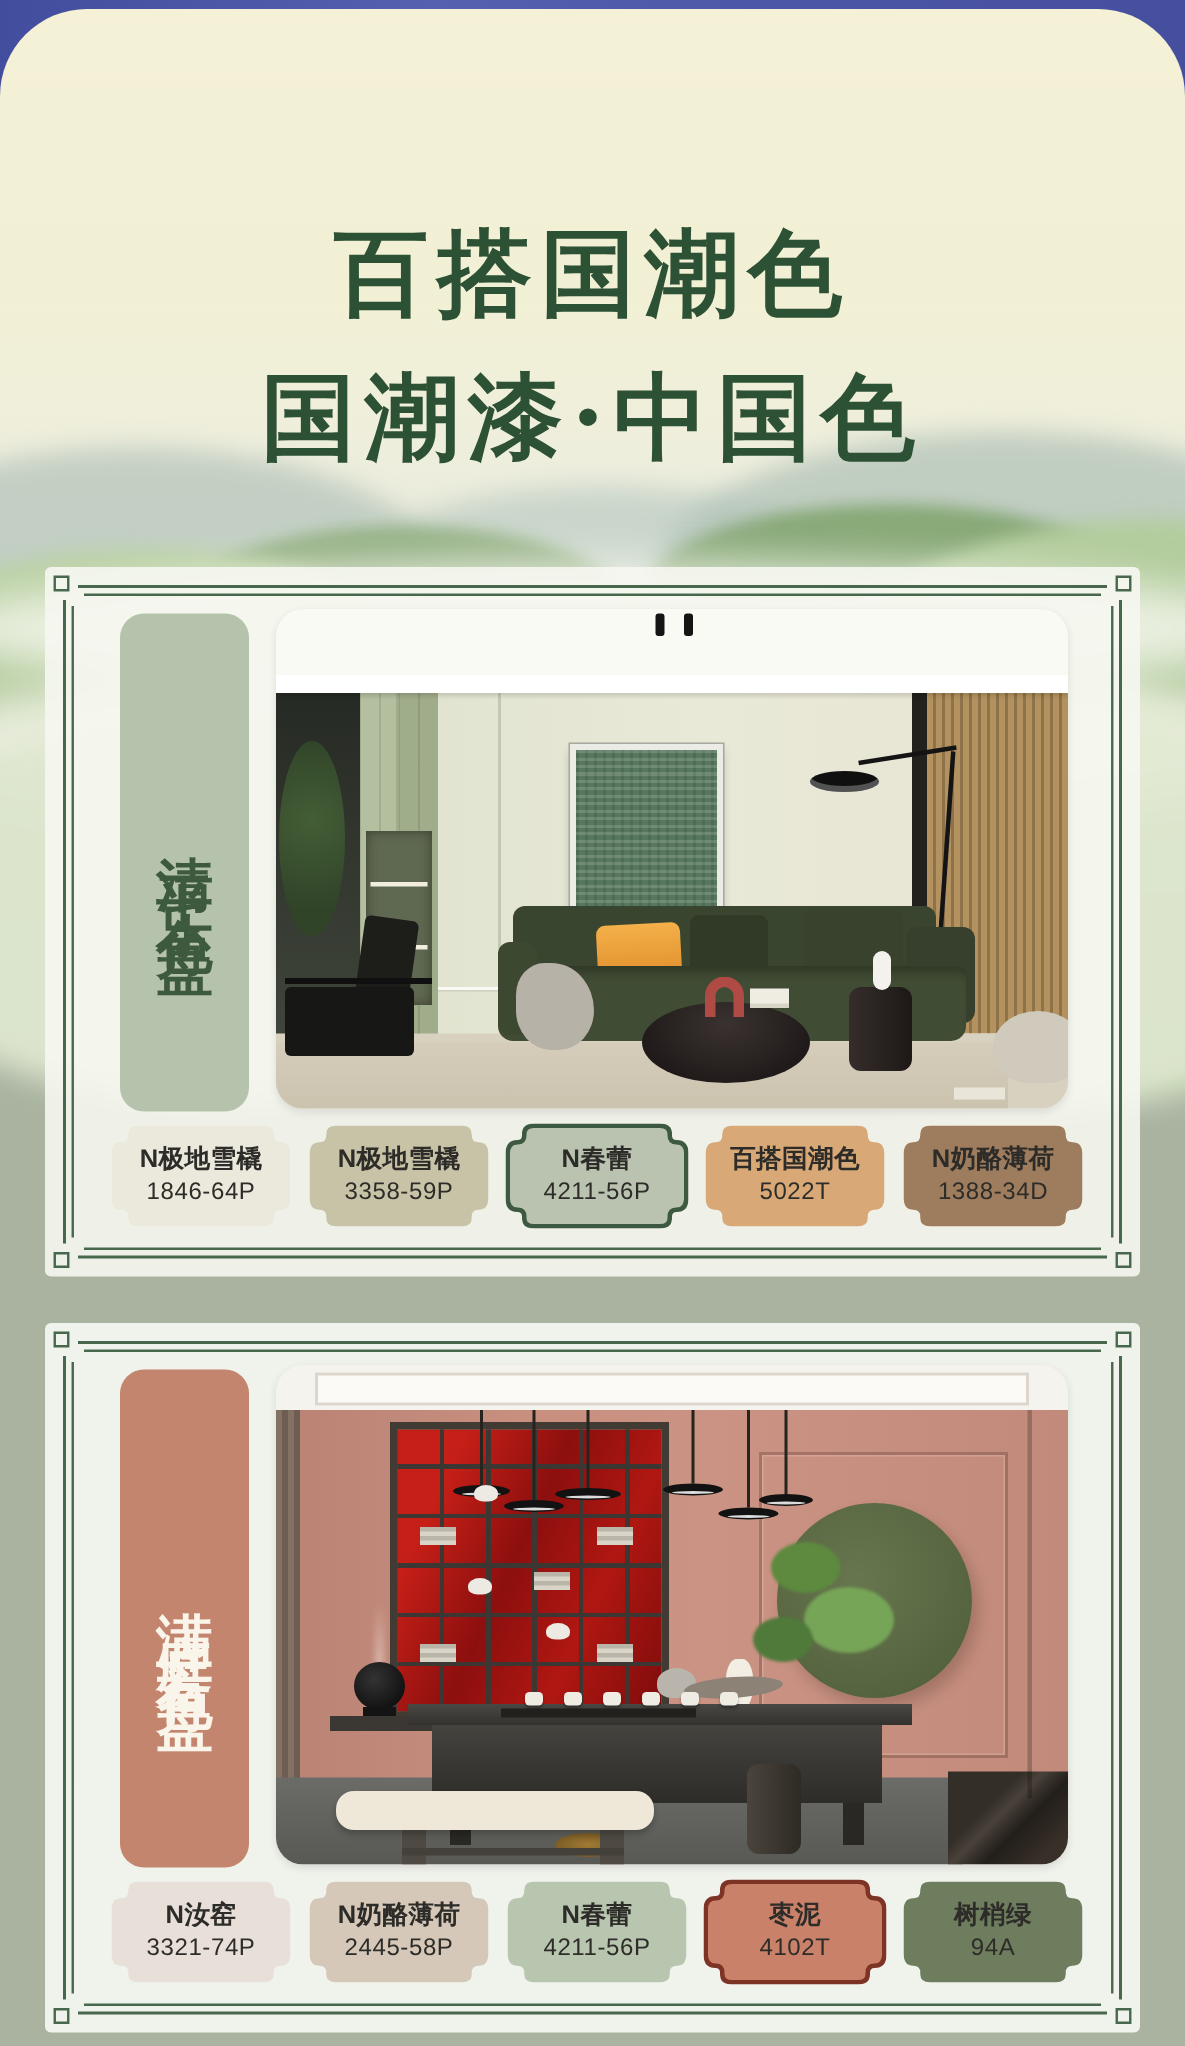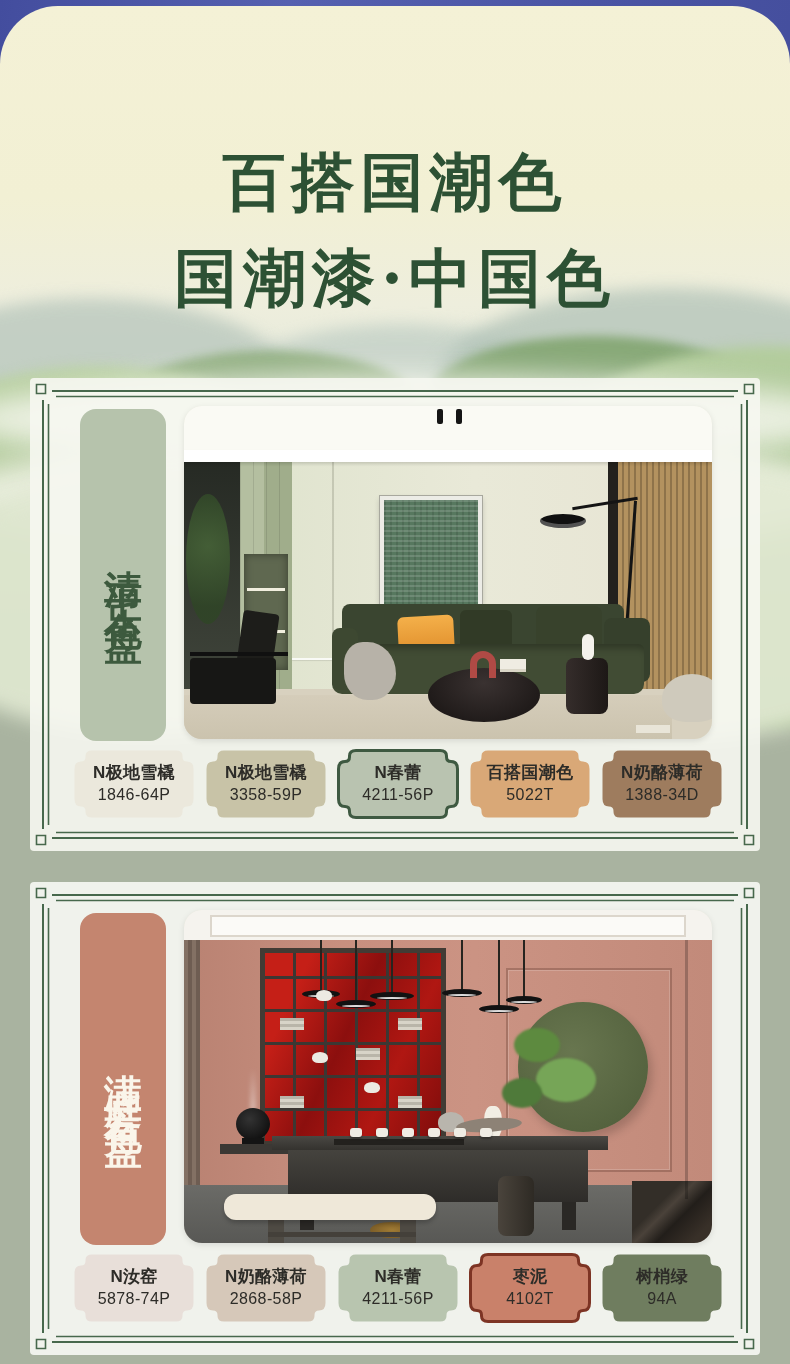--- a/index.html
+++ b/index.html
@@ -344,30 +344,30 @@
         <div class="abs r2-bench"></div>
       </div>
 
       <div class="swatches">
         <div class="swatch">
           <svg viewBox="0 0 122 70" preserveAspectRatio="none">
               <path d="M 19 1.5 L 103 1.5 Q 109.5 1.5 109.5 7 L 109.5 8 Q 109.5 12.5 114 12.5 Q 120.5 12.5 120.5 20 L 120.5 50 Q 120.5 57.5 114 57.5 Q 109.5 57.5 109.5 62 L 109.5 63 Q 109.5 68.5 103 68.5 L 19 68.5 Q 12.5 68.5 12.5 63 L 12.5 62 Q 12.5 57.5 8 57.5 Q 1.5 57.5 1.5 50 L 1.5 20 Q 1.5 12.5 8 12.5 Q 12.5 12.5 12.5 8 L 12.5 7 Q 12.5 1.5 19 1.5 Z" stroke-width="3" fill="#e8dfd9" stroke="none"></path>
             </svg>
           <div class="sw-text">
               <div class="sw-name">N汝窑</div>
-              <div class="sw-code">5878-74P</div>
+              <div class="sw-code">3321-74P</div>
             </div>
         </div>
         <div class="swatch">
           <svg viewBox="0 0 122 70" preserveAspectRatio="none">
               <path d="M 19 1.5 L 103 1.5 Q 109.5 1.5 109.5 7 L 109.5 8 Q 109.5 12.5 114 12.5 Q 120.5 12.5 120.5 20 L 120.5 50 Q 120.5 57.5 114 57.5 Q 109.5 57.5 109.5 62 L 109.5 63 Q 109.5 68.5 103 68.5 L 19 68.5 Q 12.5 68.5 12.5 63 L 12.5 62 Q 12.5 57.5 8 57.5 Q 1.5 57.5 1.5 50 L 1.5 20 Q 1.5 12.5 8 12.5 Q 12.5 12.5 12.5 8 L 12.5 7 Q 12.5 1.5 19 1.5 Z" stroke-width="3" fill="#d6c8b9" stroke="none"></path>
             </svg>
           <div class="sw-text">
               <div class="sw-name">N奶酪薄荷</div>
-              <div class="sw-code">2868-58P</div>
+              <div class="sw-code">2445-58P</div>
             </div>
         </div>
         <div class="swatch">
           <svg viewBox="0 0 122 70" preserveAspectRatio="none">
               <path d="M 19 1.5 L 103 1.5 Q 109.5 1.5 109.5 7 L 109.5 8 Q 109.5 12.5 114 12.5 Q 120.5 12.5 120.5 20 L 120.5 50 Q 120.5 57.5 114 57.5 Q 109.5 57.5 109.5 62 L 109.5 63 Q 109.5 68.5 103 68.5 L 19 68.5 Q 12.5 68.5 12.5 63 L 12.5 62 Q 12.5 57.5 8 57.5 Q 1.5 57.5 1.5 50 L 1.5 20 Q 1.5 12.5 8 12.5 Q 12.5 12.5 12.5 8 L 12.5 7 Q 12.5 1.5 19 1.5 Z" stroke-width="3" fill="#b8c5af" stroke="none"></path>
             </svg>
           <div class="sw-text">
               <div class="sw-name">N春蕾</div>
               <div class="sw-code">4211-56P</div>
             </div>

